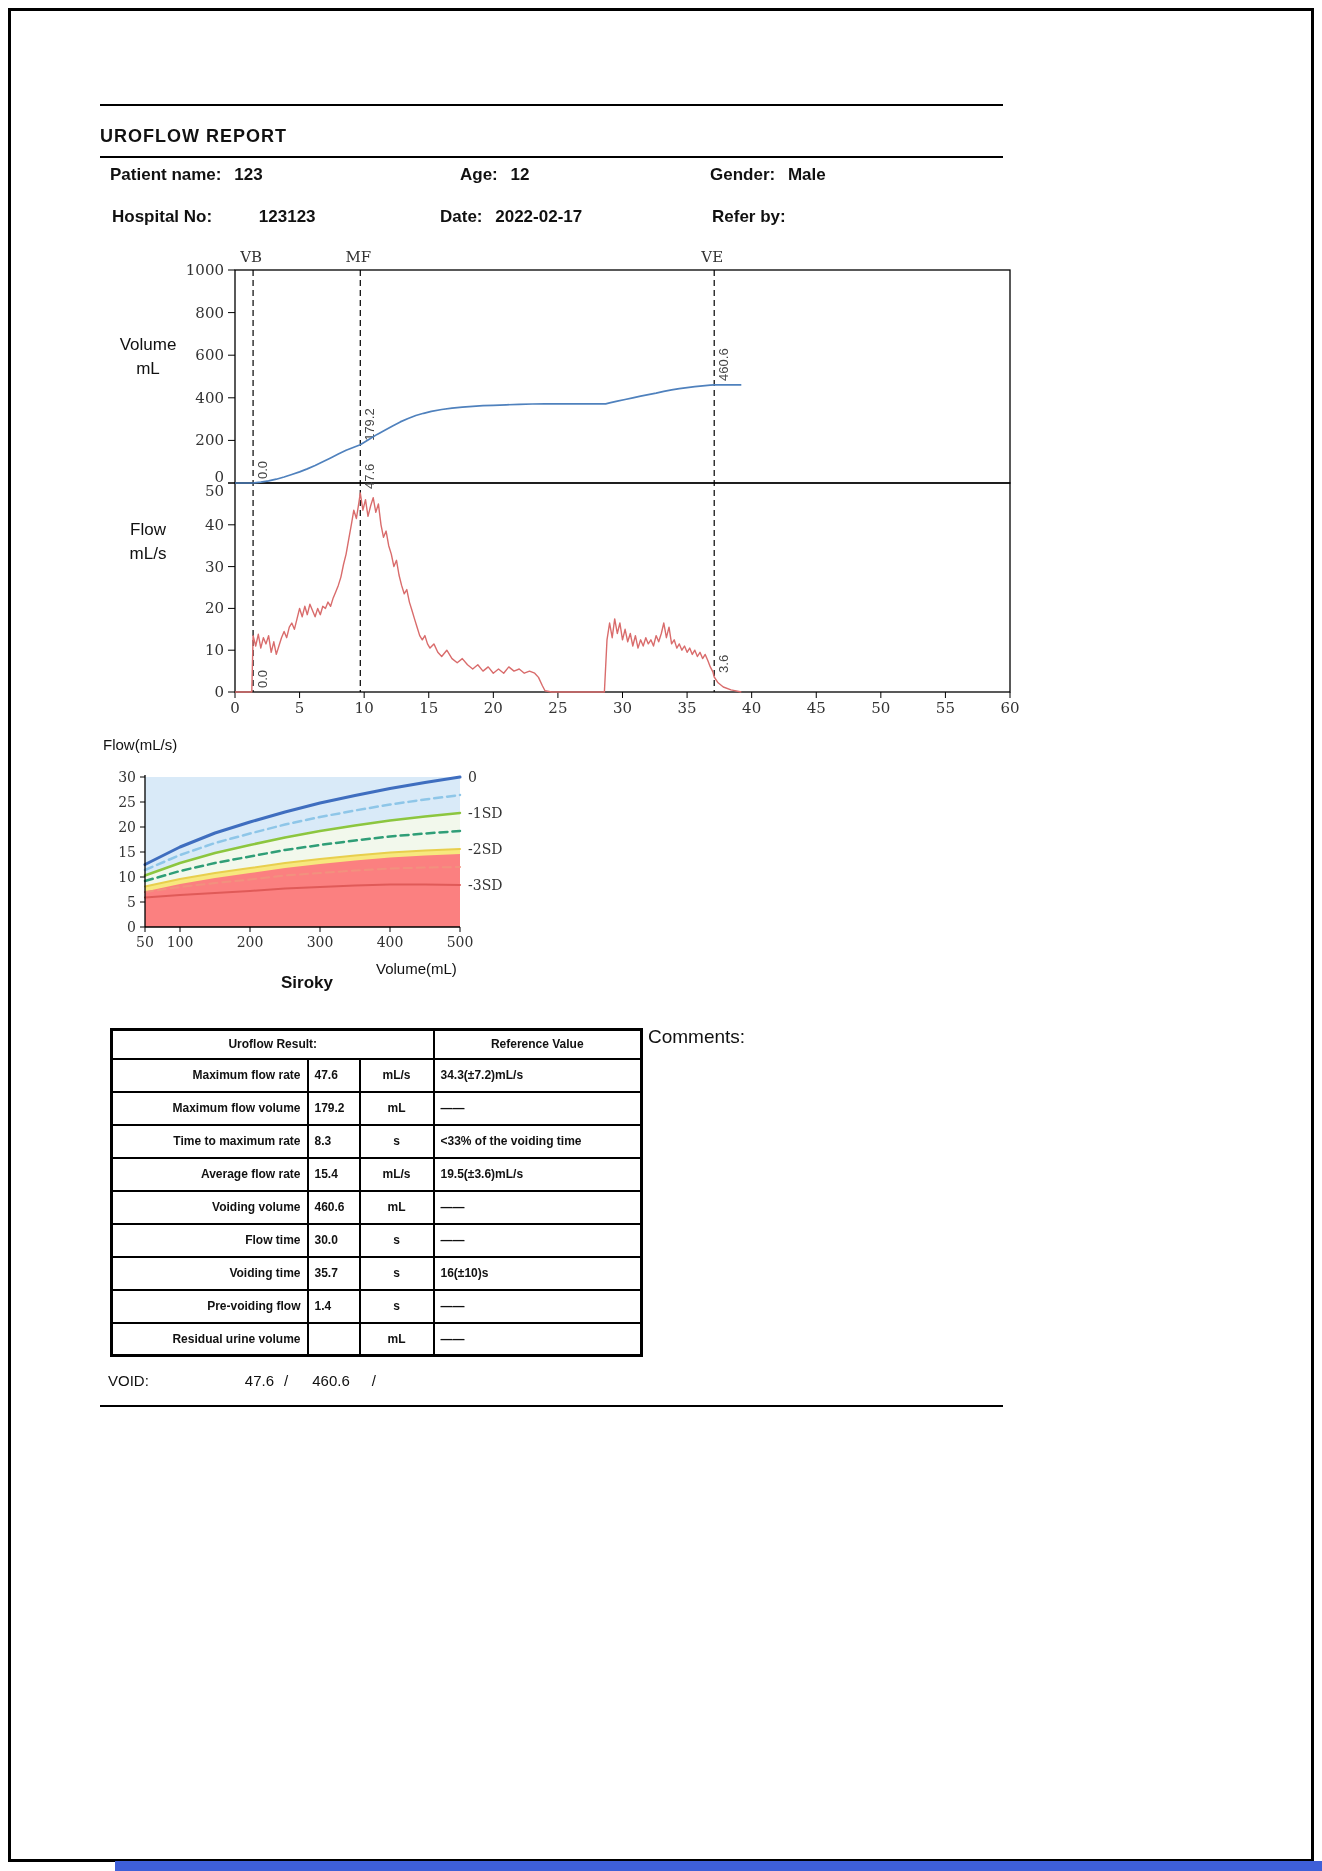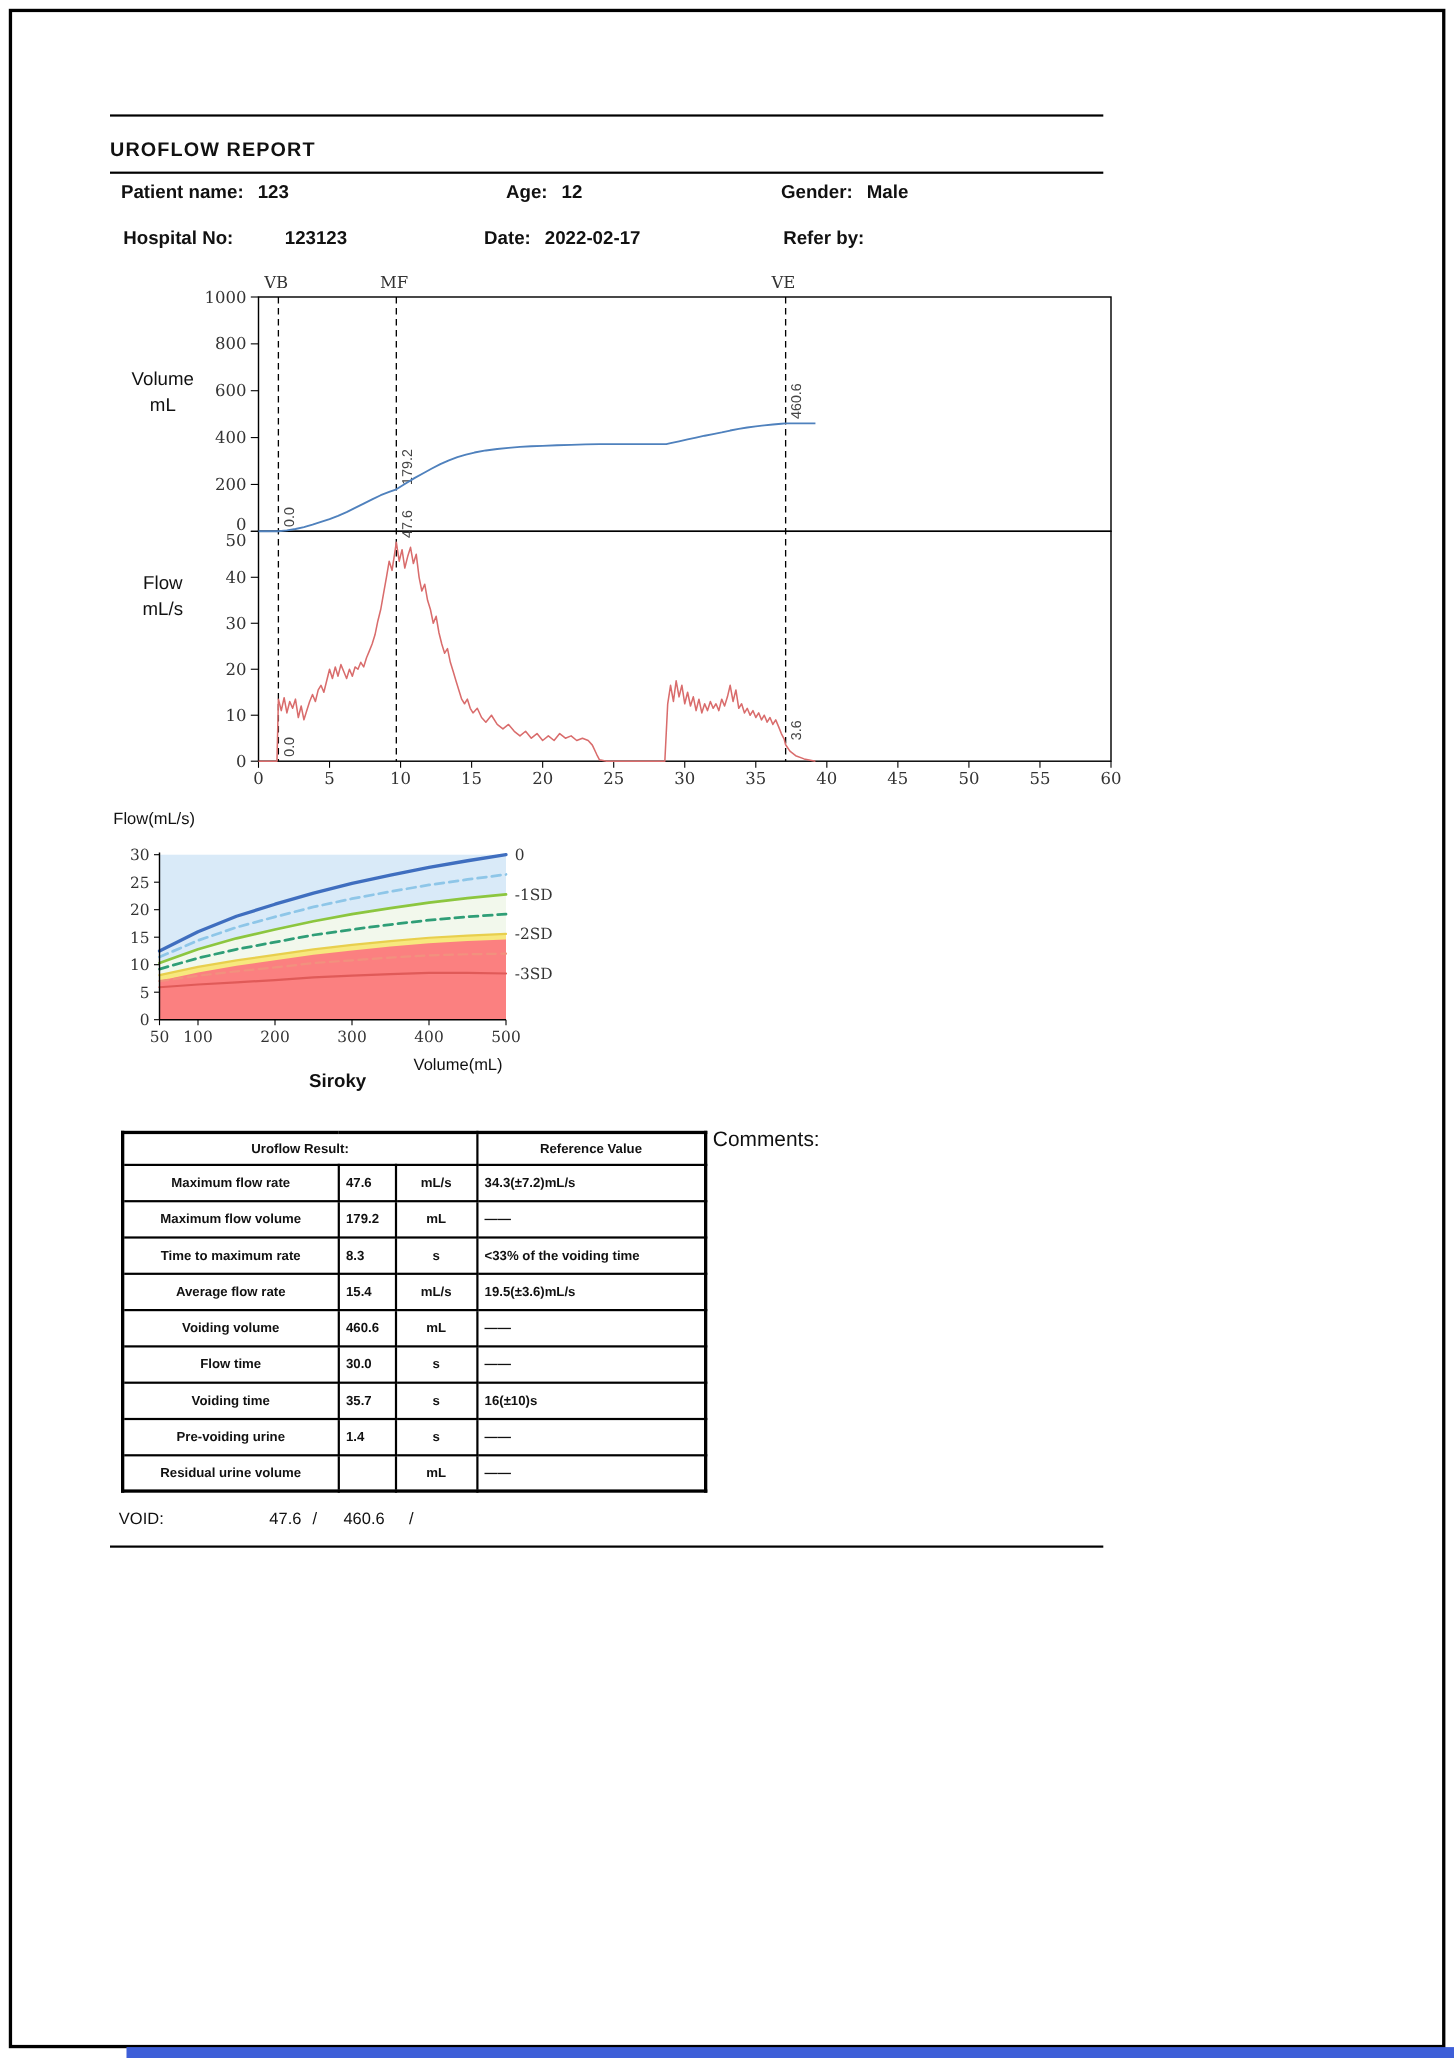--- a/index.html
+++ b/index.html
@@ -20,21 +20,21 @@
   svg{position:absolute;overflow:visible}
   .tick{font-family:"DejaVu Serif",serif;font-size:15px;fill:#333}
   .ntick{font-family:"DejaVu Serif",serif;font-size:14px;fill:#333}
   .rot{font-size:13px;fill:#444}
   .result-table{position:absolute;left:110px;top:1028px;border-collapse:collapse;
                 table-layout:fixed;font-size:12px;font-weight:bold;color:#111;
                 border:3px solid #000;background:#fff}
   .result-table th,.result-table td{border:2px solid #000;padding:3px 6px;overflow:hidden;white-space:nowrap}
   .result-table th{height:29px;text-align:center}
   .result-table td{height:33px}
-  .c-label{text-align:center}
+  .c-label{text-align:right}
   .c-val{text-align:left}
   .c-unit{text-align:center}
   .c-ref{text-align:left}
   .void-line{position:absolute;left:108px;top:1372px;font-size:15px;font-weight:normal;color:#111;display:flex;align-items:center}
   .void-line .vl{margin-right:8px}
   .void-line .v1{margin-left:88px}
   .void-line .s1{margin-left:10px}
   .void-line .v2{margin-left:24px}
   .void-line .s2{margin-left:22px}
   .comments{position:absolute;left:648px;top:1026px;font-size:19px;font-weight:normal;color:#111}
@@ -249,21 +249,21 @@
         <td class="c-unit">s</td>
         <td class="c-ref">——</td>
       </tr>
       <tr>
         <td class="c-label">Voiding time</td>
         <td class="c-val">35.7</td>
         <td class="c-unit">s</td>
         <td class="c-ref">16(±10)s</td>
       </tr>
       <tr>
-        <td class="c-label">Pre-voiding urine</td>
+        <td class="c-label">Pre-voiding flow</td>
         <td class="c-val">1.4</td>
         <td class="c-unit">s</td>
         <td class="c-ref">——</td>
       </tr>
       <tr>
         <td class="c-label">Residual urine volume</td>
         <td class="c-val"></td>
         <td class="c-unit">mL</td>
         <td class="c-ref">——</td>
       </tr>

